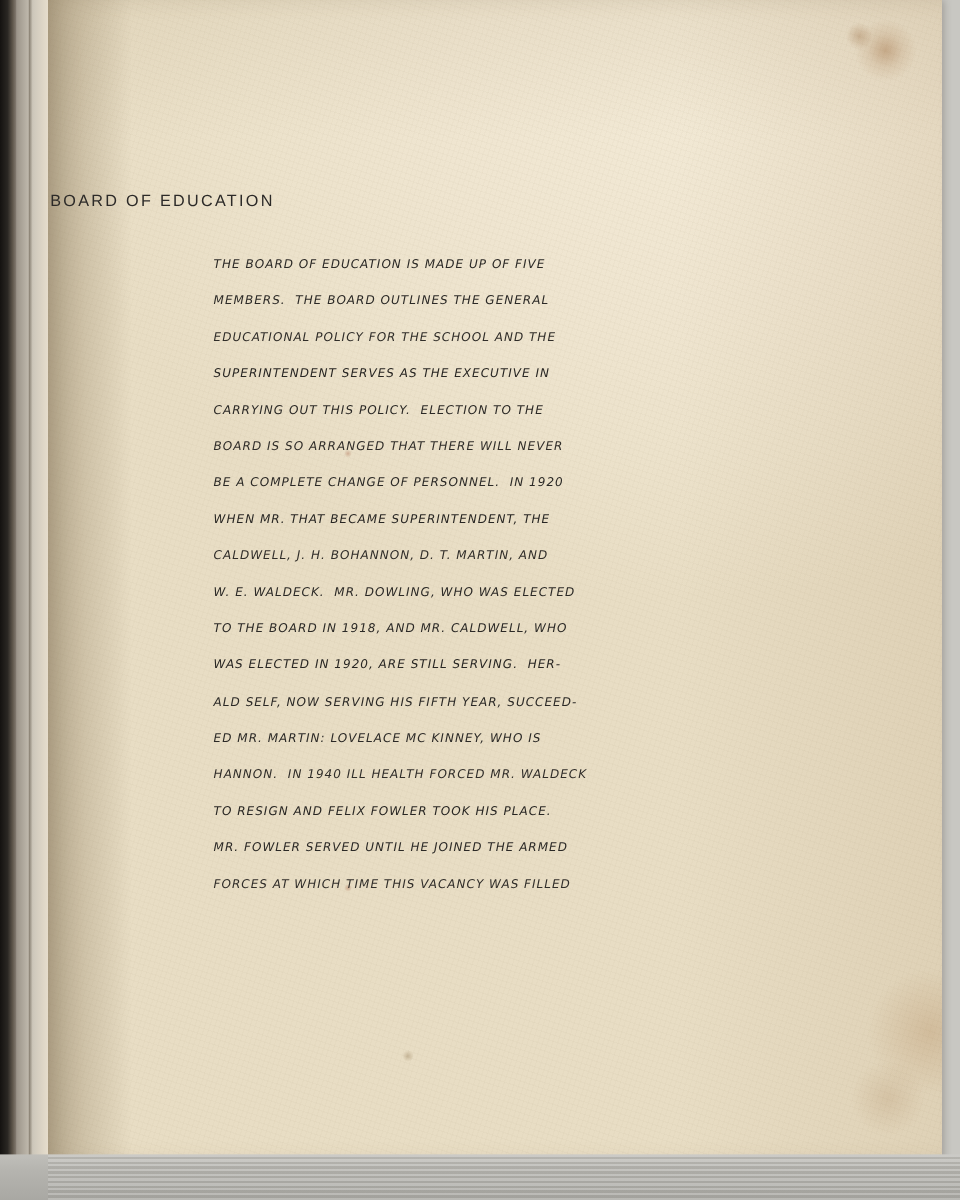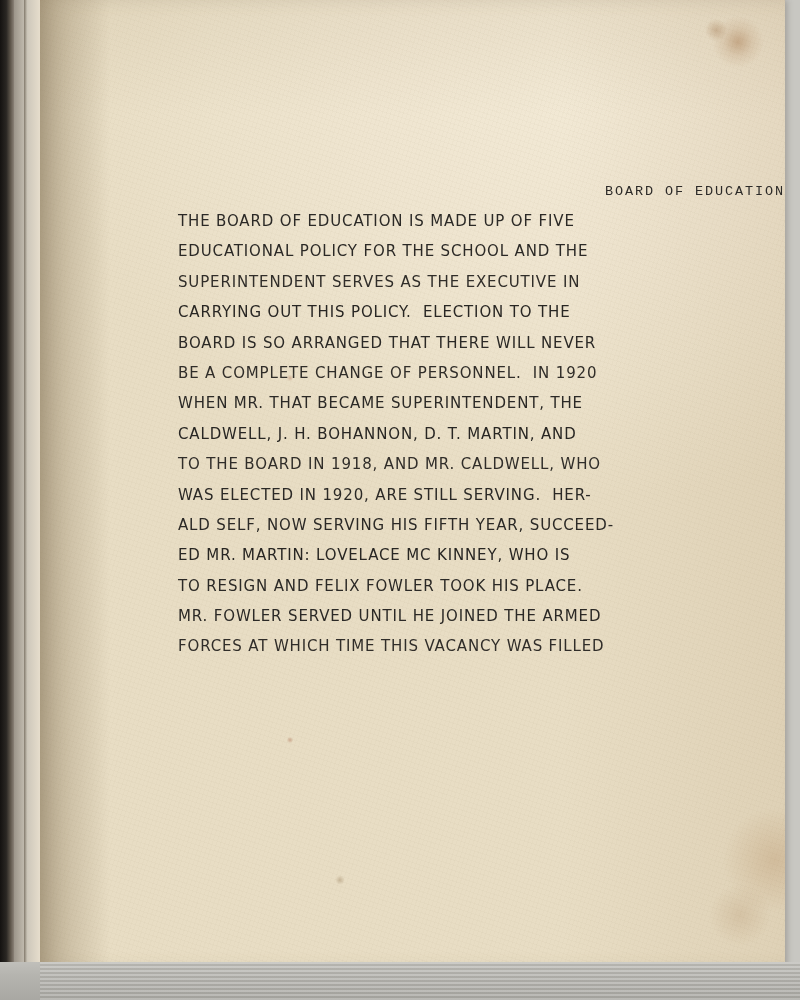--- a/index.html
+++ b/index.html
@@ -107,74 +107,77 @@
     left: 0; top: 0;
     width: 100%; height: 100%;
     padding: 0;
   }
 
   .doc-title {
     position: absolute;
     top: 160px;
     left: 0;
     width: 100%;
-    text-align: right;
-    font-family: Liberation Mono, monospace;
+    text-align: left;
+    font-family: Liberation Sans, sans-serif;
     font-size: 13.5px;
     letter-spacing: 1.9px;
     color: #2c2a28;
     text-indent: 1.9px;
-    margin-top: 24px;
   }
 
   .body-block {
     position: absolute;
     top: 206px;
     left: 138px;
     width: 440px;
   }
   .body-line {
     font-family: "DejaVu Sans", sans-serif;
-    font-size: 15px;
+    font-size: 10px;
     letter-spacing: 0.85px;
     color: #2b2926;
     height: 30.4px;
     line-height: 30.4px;
     white-space: pre;
+    font-style: italic;
   }
 
   
   .body-line:nth-child(3n) { color: #302d29; }
   .body-line:nth-child(4n) { color: #282623; }
 </style>
 </head>
 <body>
 
 <div class="scan">
 
   <div class="page">
     <div class="page-texture"></div>
     <div class="page-foxing"></div>
     <div class="page-gutter-shade"></div>
 
     <div class="content">
       <div class="doc-title">BOARD OF EDUCATION</div>
       <div class="body-block">
         <div class="body-line">THE BOARD OF EDUCATION IS MADE UP OF FIVE</div>
+        <div class="body-line">MEMBERS.  THE BOARD OUTLINES THE GENERAL</div>
         <div class="body-line">EDUCATIONAL POLICY FOR THE SCHOOL AND THE</div>
         <div class="body-line">SUPERINTENDENT SERVES AS THE EXECUTIVE IN</div>
         <div class="body-line">CARRYING OUT THIS POLICY.  ELECTION TO THE</div>
         <div class="body-line">BOARD IS SO ARRANGED THAT THERE WILL NEVER</div>
         <div class="body-line">BE A COMPLETE CHANGE OF PERSONNEL.  IN 1920</div>
         <div class="body-line">WHEN MR. THAT BECAME SUPERINTENDENT, THE</div>
         <div class="body-line">CALDWELL, J. H. BOHANNON, D. T. MARTIN, AND</div>
+        <div class="body-line">W. E. WALDECK.  MR. DOWLING, WHO WAS ELECTED</div>
         <div class="body-line">TO THE BOARD IN 1918, AND MR. CALDWELL, WHO</div>
         <div class="body-line">WAS ELECTED IN 1920, ARE STILL SERVING.  HER-</div>
         <div class="body-line">ALD SELF, NOW SERVING HIS FIFTH YEAR, SUCCEED-</div>
         <div class="body-line">ED MR. MARTIN: LOVELACE MC KINNEY, WHO IS</div>
+        <div class="body-line">HANNON.  IN 1940 ILL HEALTH FORCED MR. WALDECK</div>
         <div class="body-line">TO RESIGN AND FELIX FOWLER TOOK HIS PLACE.</div>
         <div class="body-line">MR. FOWLER SERVED UNTIL HE JOINED THE ARMED</div>
         <div class="body-line">FORCES AT WHICH TIME THIS VACANCY WAS FILLED</div>
       </div>
     </div>
   </div>
 
   <div class="gutter-dark"></div>
   <div class="gutter-shadow"></div>
   <div class="gutter-crease"></div>

